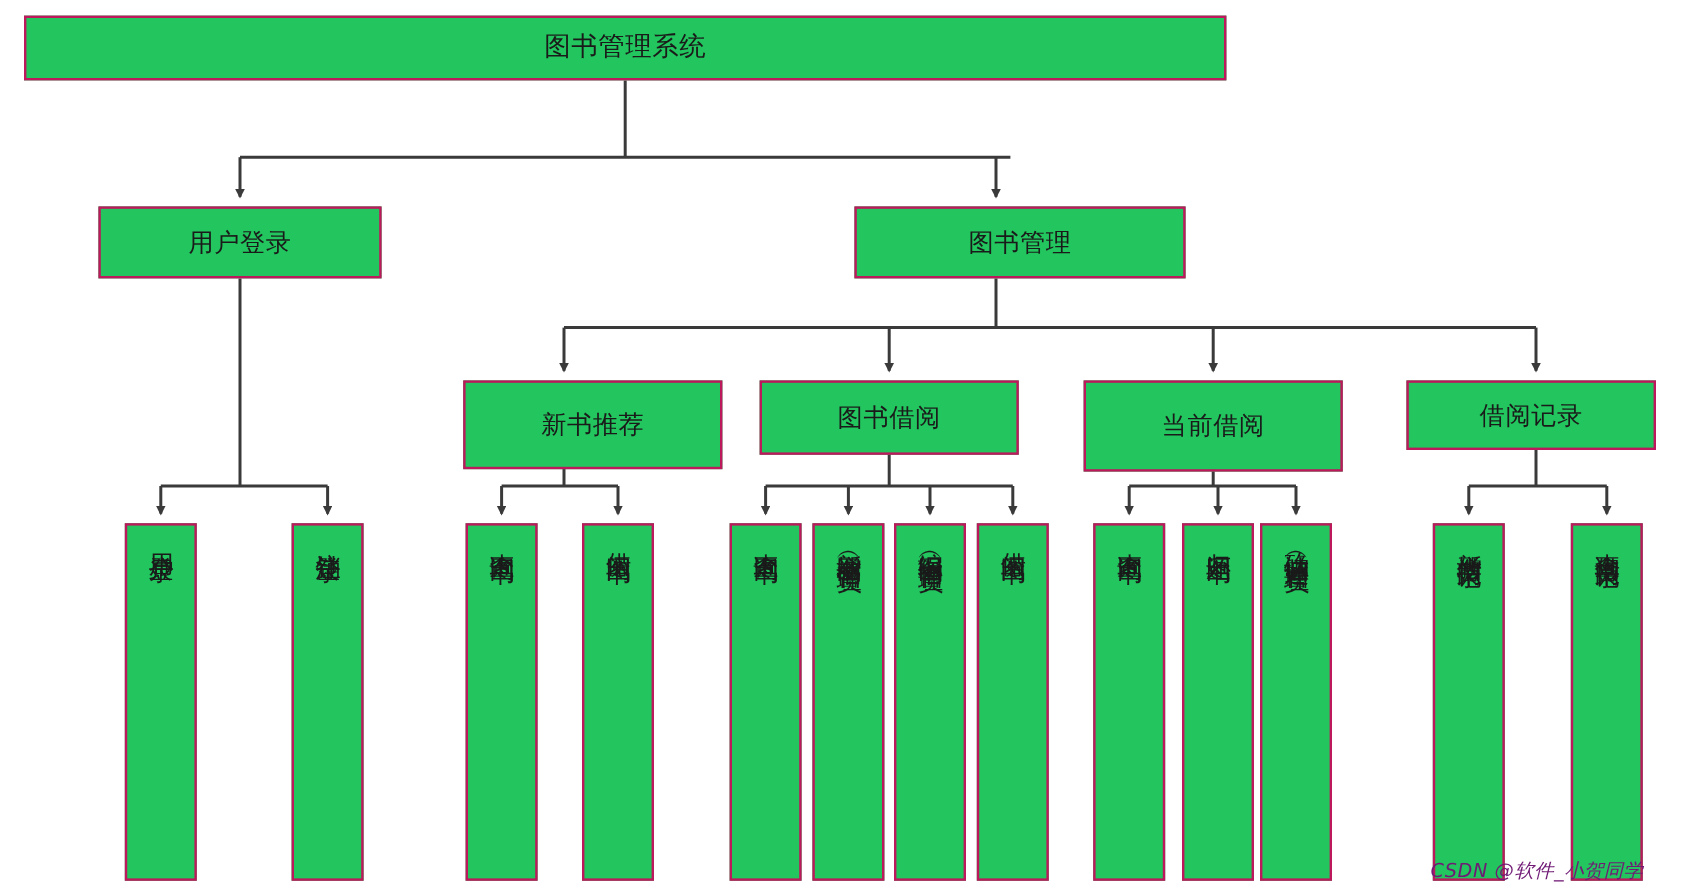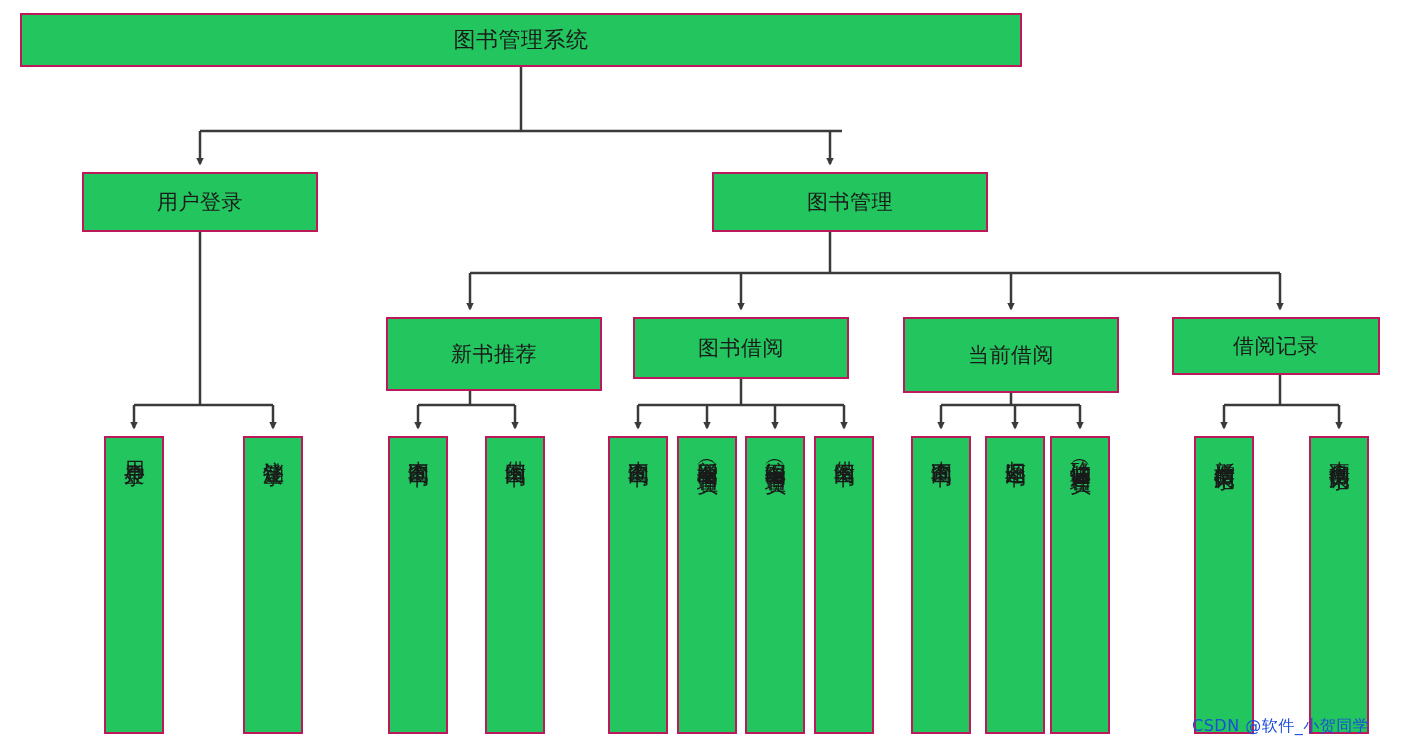--- a/index.html
+++ b/index.html
@@ -54,23 +54,24 @@
     writing-mode: vertical-rl;
     text-orientation: upright;
     font-size: 21px;
     letter-spacing: 2px;
     line-height: 1;
   }
   #root-node .label { font-size: 22px; }
   .watermark {
     position: absolute;
     font-size: 16px;
-    color: #1d4ed8;
+    color: #701a75;
     white-space: nowrap;
     letter-spacing: 0.5px;
+    font-style: italic;
   }
 </style>
 </head>
 <body>
 
 <div id="canvas">
 
   <svg class="edges" viewBox="0 0 1405 747" xmlns="http://www.w3.org/2000/svg">
     <defs>
       <marker id="arrow" markerWidth="10" markerHeight="10" refX="6.5" refY="4" orient="auto" markerUnits="userSpaceOnUse">

